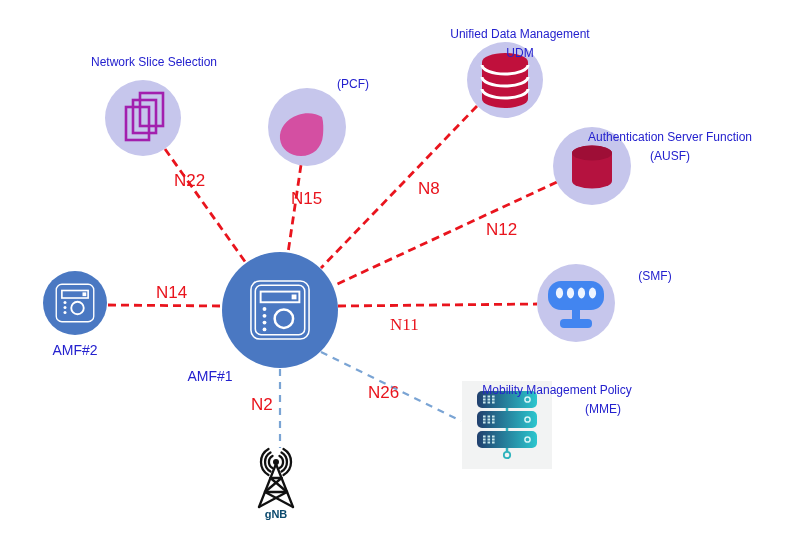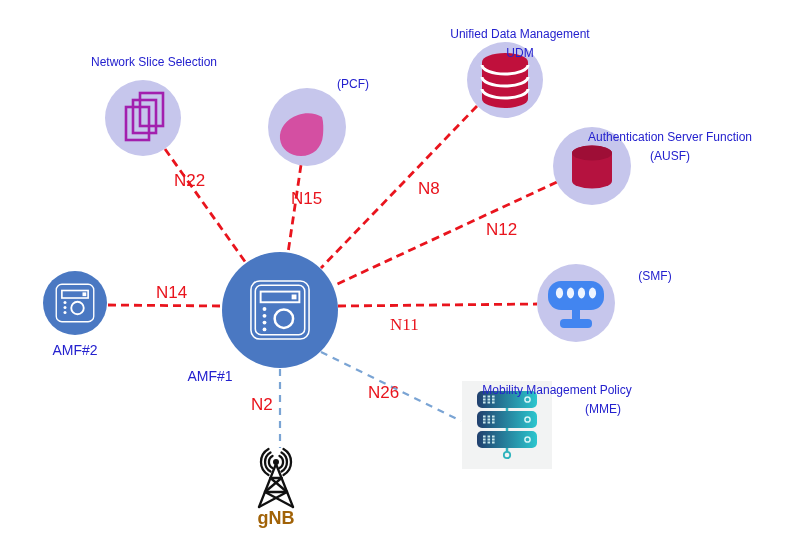--- a/index.html
+++ b/index.html
@@ -23,21 +23,21 @@
     font-family:"Liberation Sans", sans-serif;
   }
   #stage *{box-sizing:border-box;}
   .links{position:absolute;left:0;top:0;}
   .circle{position:absolute;border-radius:50%;display:flex;align-items:center;justify-content:center;}
   .lavender{background:var(--lavender);}
   .amf{background:var(--amf-blue);}
   .node-label{position:absolute;color:var(--blue-text);font-size:12px;line-height:19px;text-align:center;white-space:nowrap;margin-top:23px;}
   .if-label{position:absolute;color:var(--red);font-size:17px;line-height:17px;white-space:nowrap;}
   .amf-name{position:absolute;color:var(--blue-text);font-size:14px;text-align:center;white-space:nowrap;}
-  .gnb-name{position:absolute;color:#a16207;font-size:18px;font-weight:bold;text-align:center;white-space:nowrap;}
+  .gnb-name{position:absolute;color:#0c4a6e;font-size:11px;font-weight:bold;text-align:center;white-space:nowrap;}
   .droplet{width:46px;height:43px;}
   .mme-box{position:absolute;left:462px;top:381px;width:90px;height:88px;background:var(--mme-bg);}
   .gnb-icon{position:absolute;left:246px;top:446px;}
 </style>
 </head>
 <body>
 
 <div id="stage">
 
   <svg class="links" width="794" height="533" viewBox="0 0 794 533">

